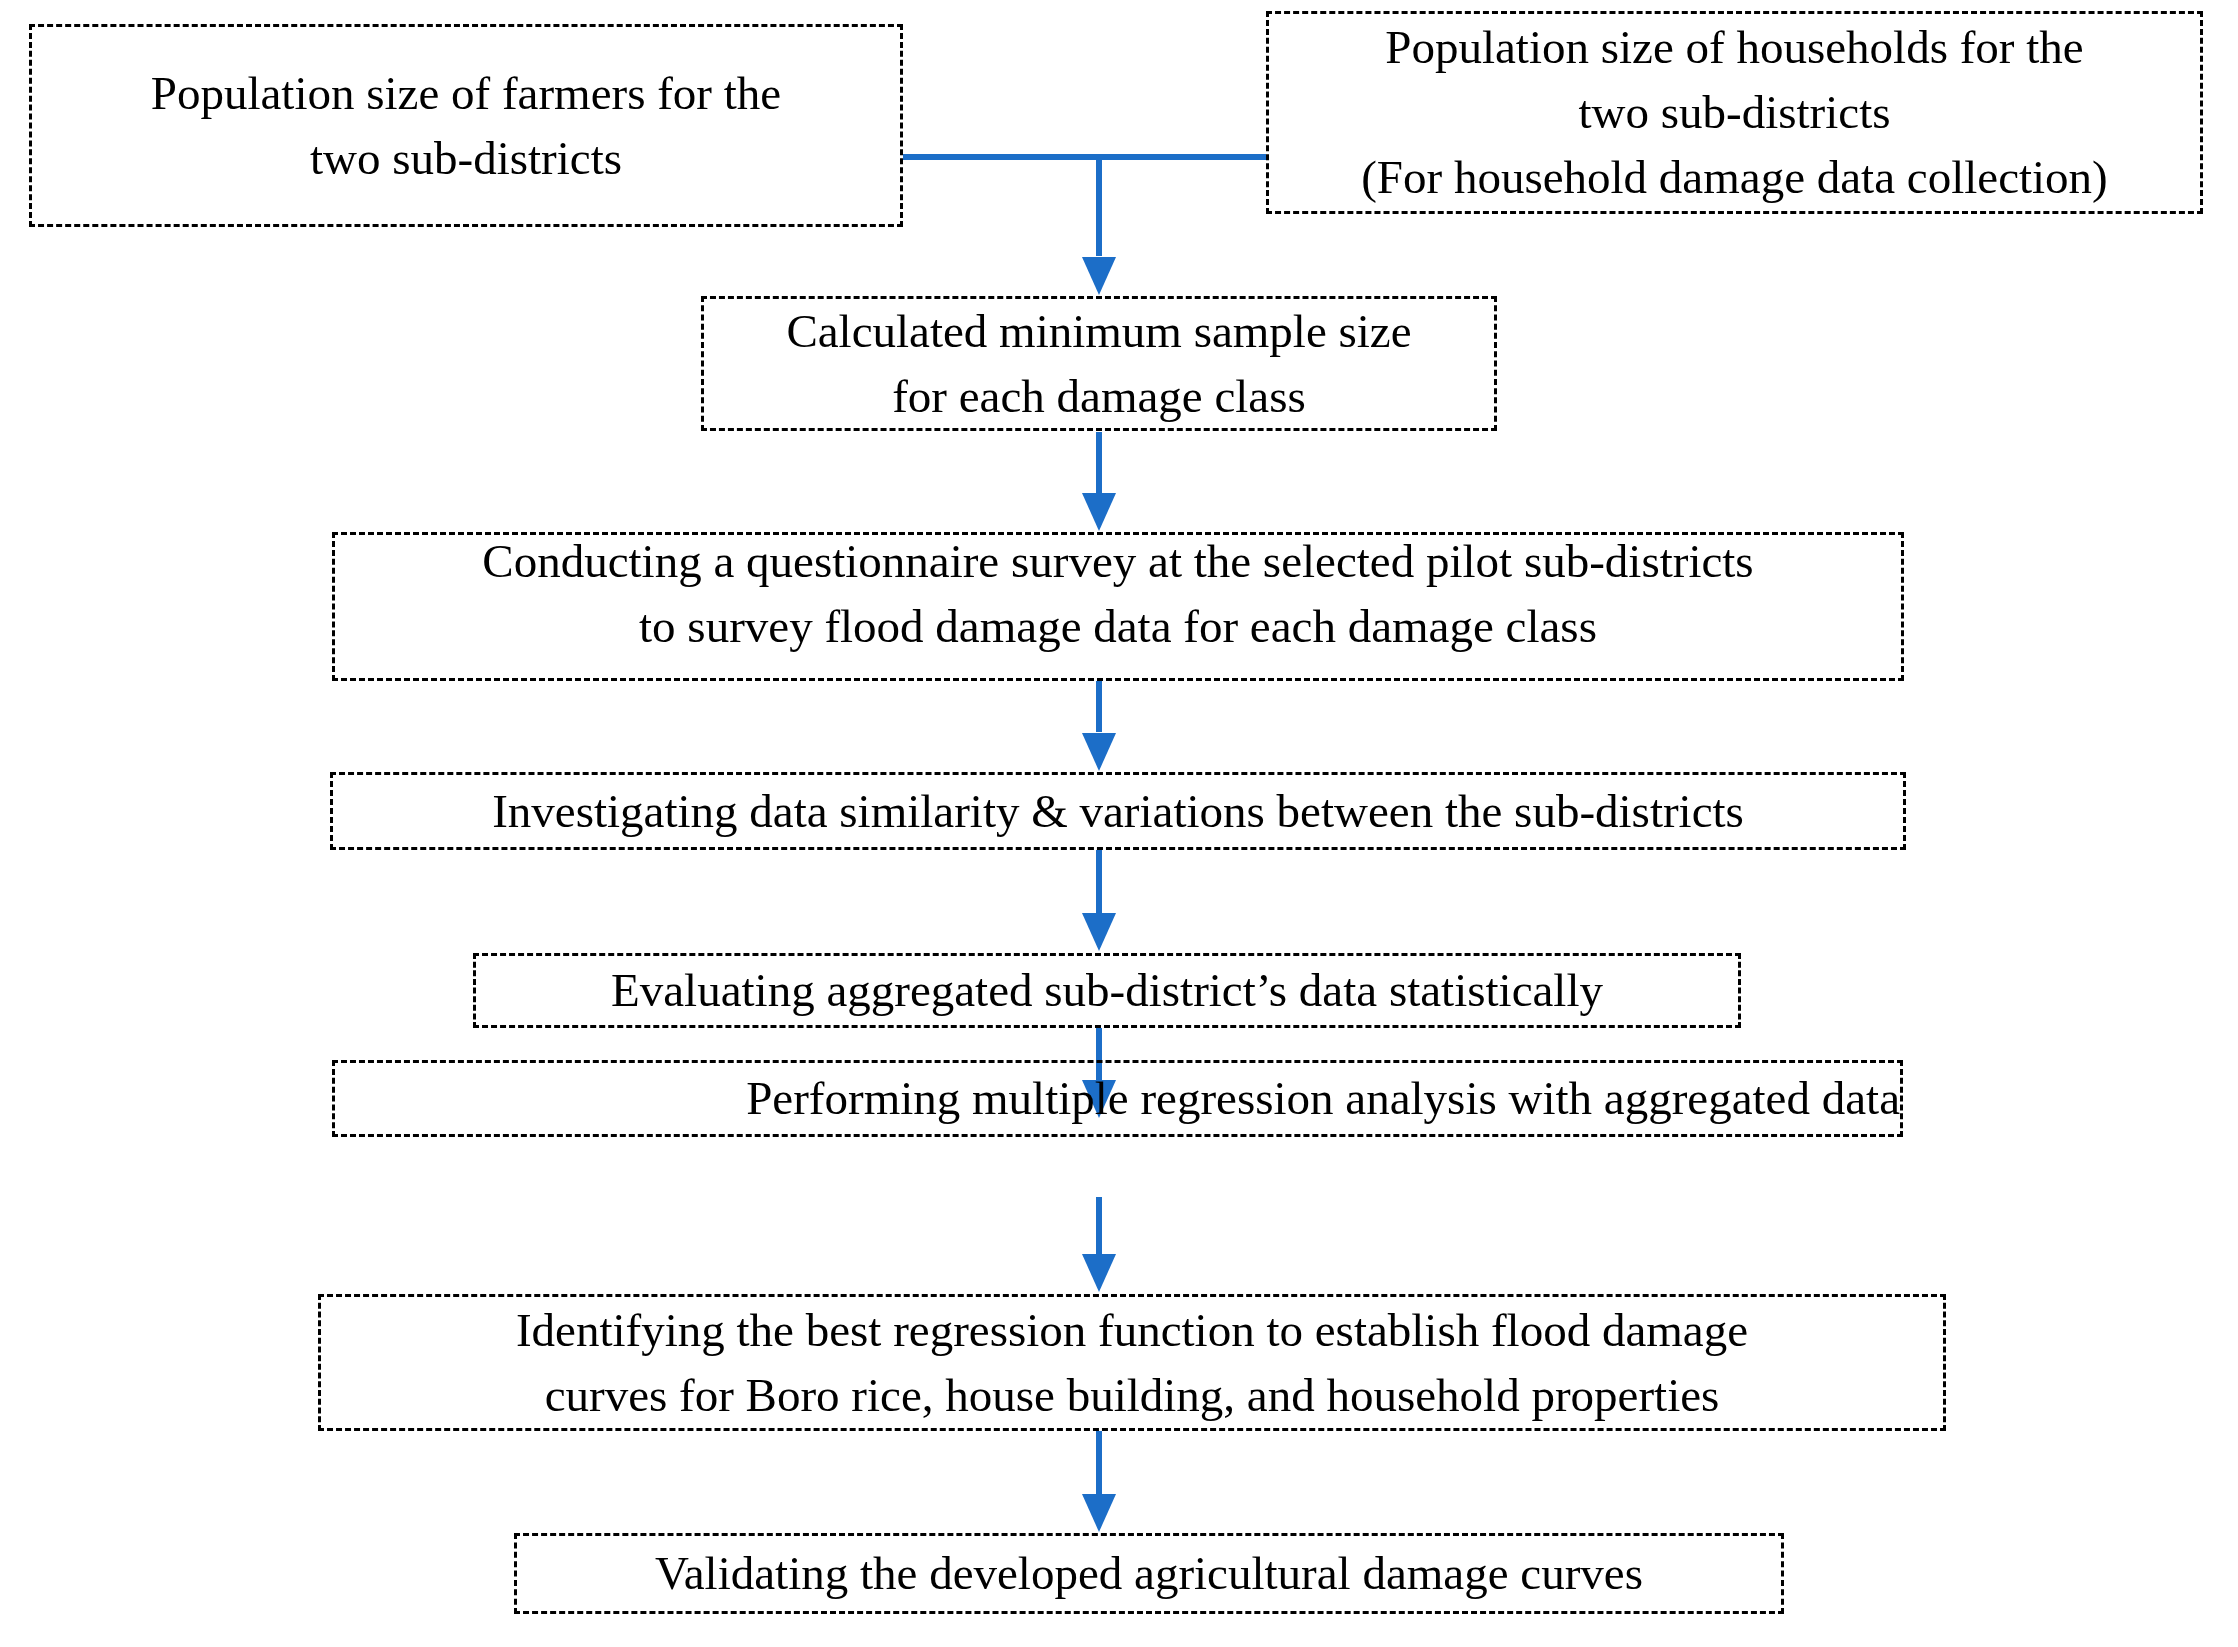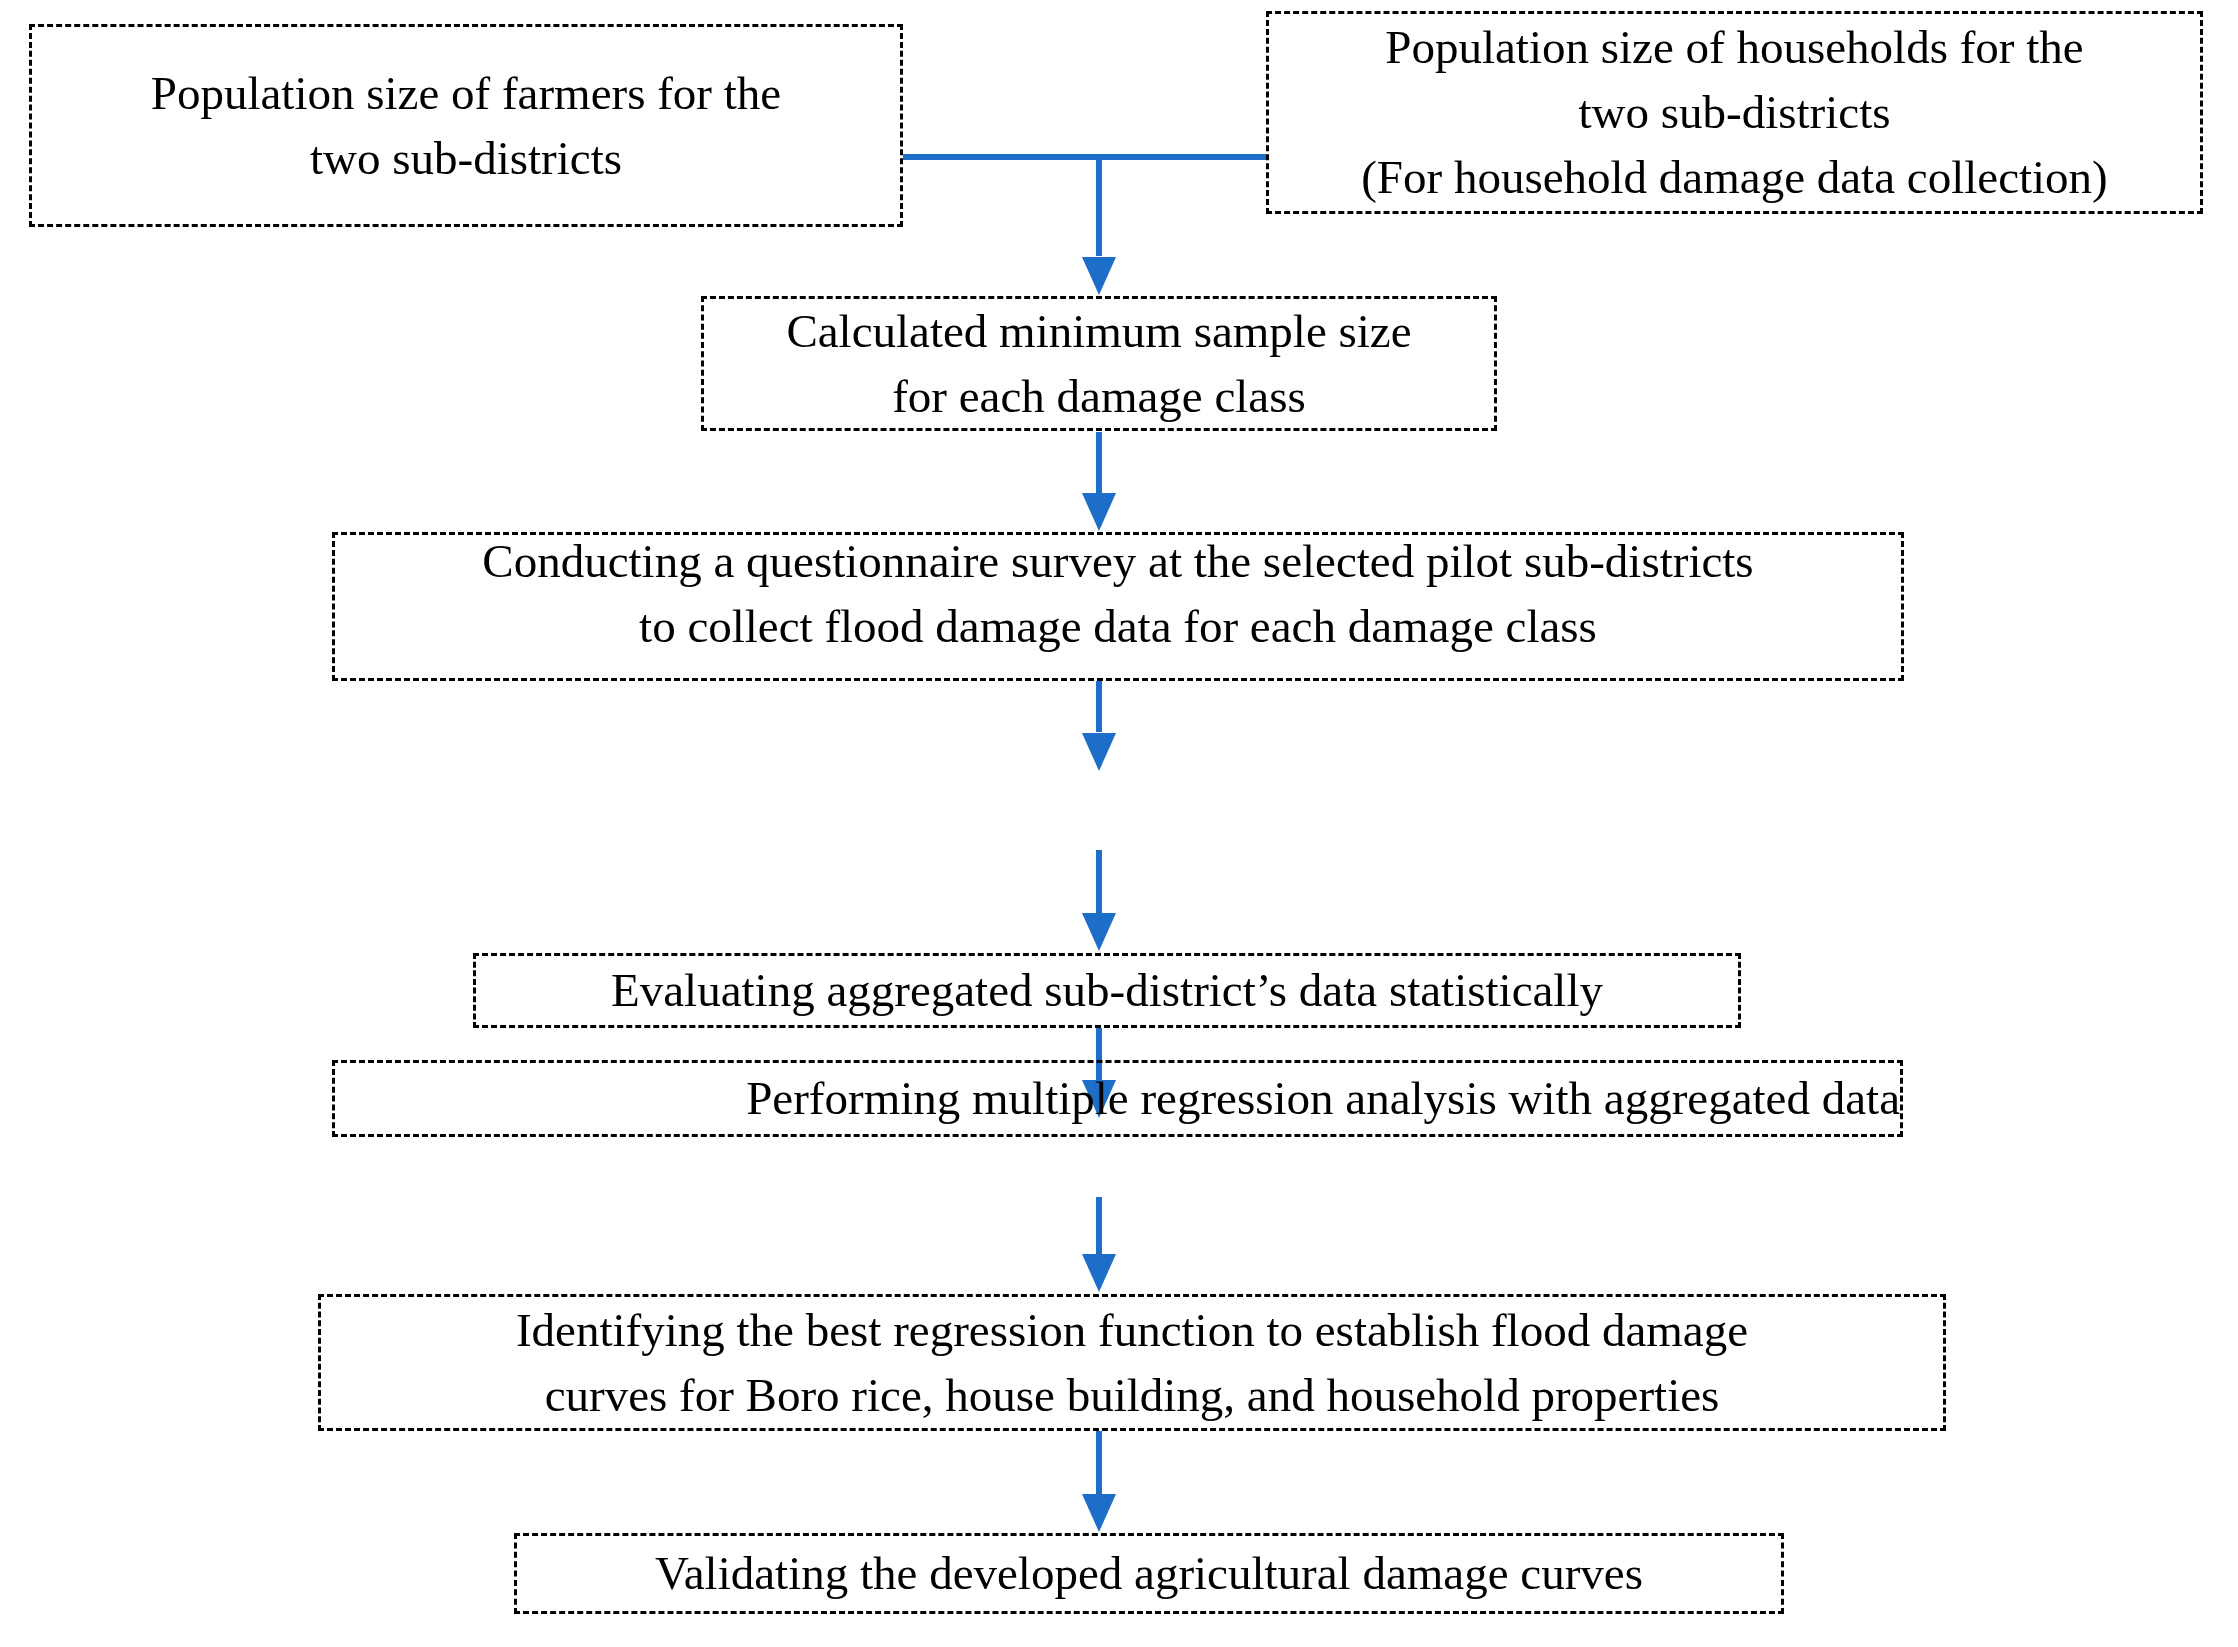--- a/index.html
+++ b/index.html
@@ -79,26 +79,29 @@
   <div class="box" style="left:701px; top:296px; width:796px; height:135px;align-items:center;">
     <span>Calculated minimum sample size</span>
     <span>for each damage class</span>
   </div>
 
   <div class="vline" style="left:1096px; top:432px; height:61px;"></div>
   <div class="arrow-head" style="left:1082px; top:493px;"></div>
 
   <div class="box bias-up" style="left:332px; top:532px; width:1572px; height:149px;">
     <span>Conducting a questionnaire survey at the selected pilot sub-districts</span>
-    <span>to collect flood damage data for each damage class</span>
+    <span>to survey flood damage data for each damage class</span>
   </div>
 
   <div class="vline" style="left:1096px; top:681px; height:51px;"></div>
   <div class="arrow-head" style="left:1082px; top:733px;"></div>
 
+  <div class="box" style="left:330px; top:772px; width:1576px; height:78px;">
+    <span>Investigating data similarity &amp; variations between the sub-districts</span>
+  </div>
 
   <div class="vline" style="left:1096px; top:850px; height:63px;"></div>
   <div class="arrow-head" style="left:1082px; top:913px;"></div>
 
   <div class="box" style="left:473px; top:953px; width:1268px; height:75px;">
     <span>Evaluating aggregated sub-district’s data statistically</span>
   </div>
 
   <div class="vline" style="left:1096px; top:1028px; height:52px;"></div>
   <div class="arrow-head" style="left:1082px; top:1080px;"></div>

